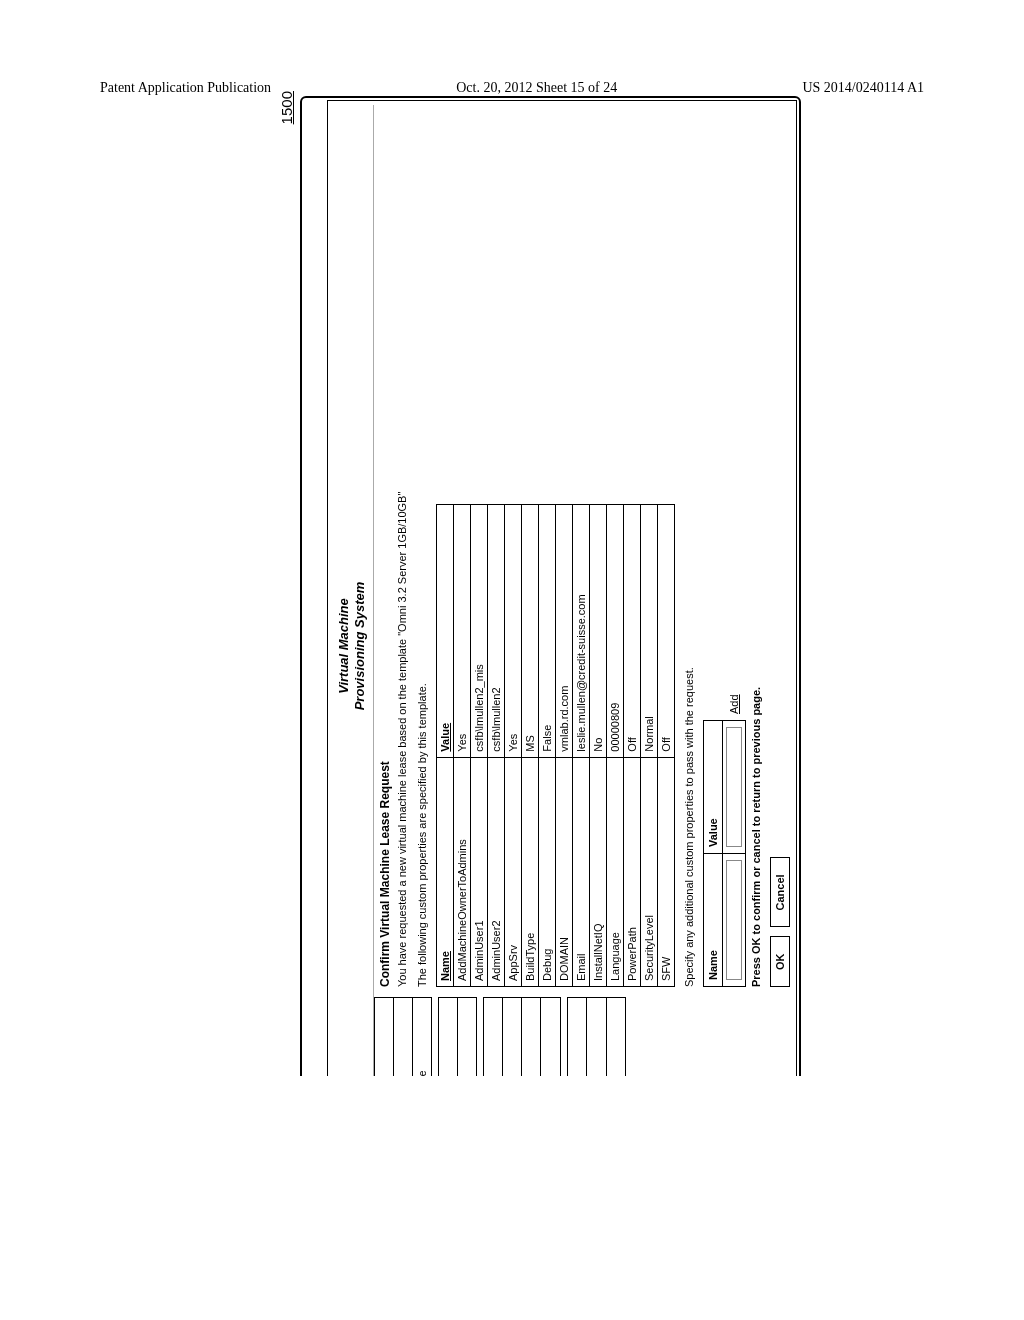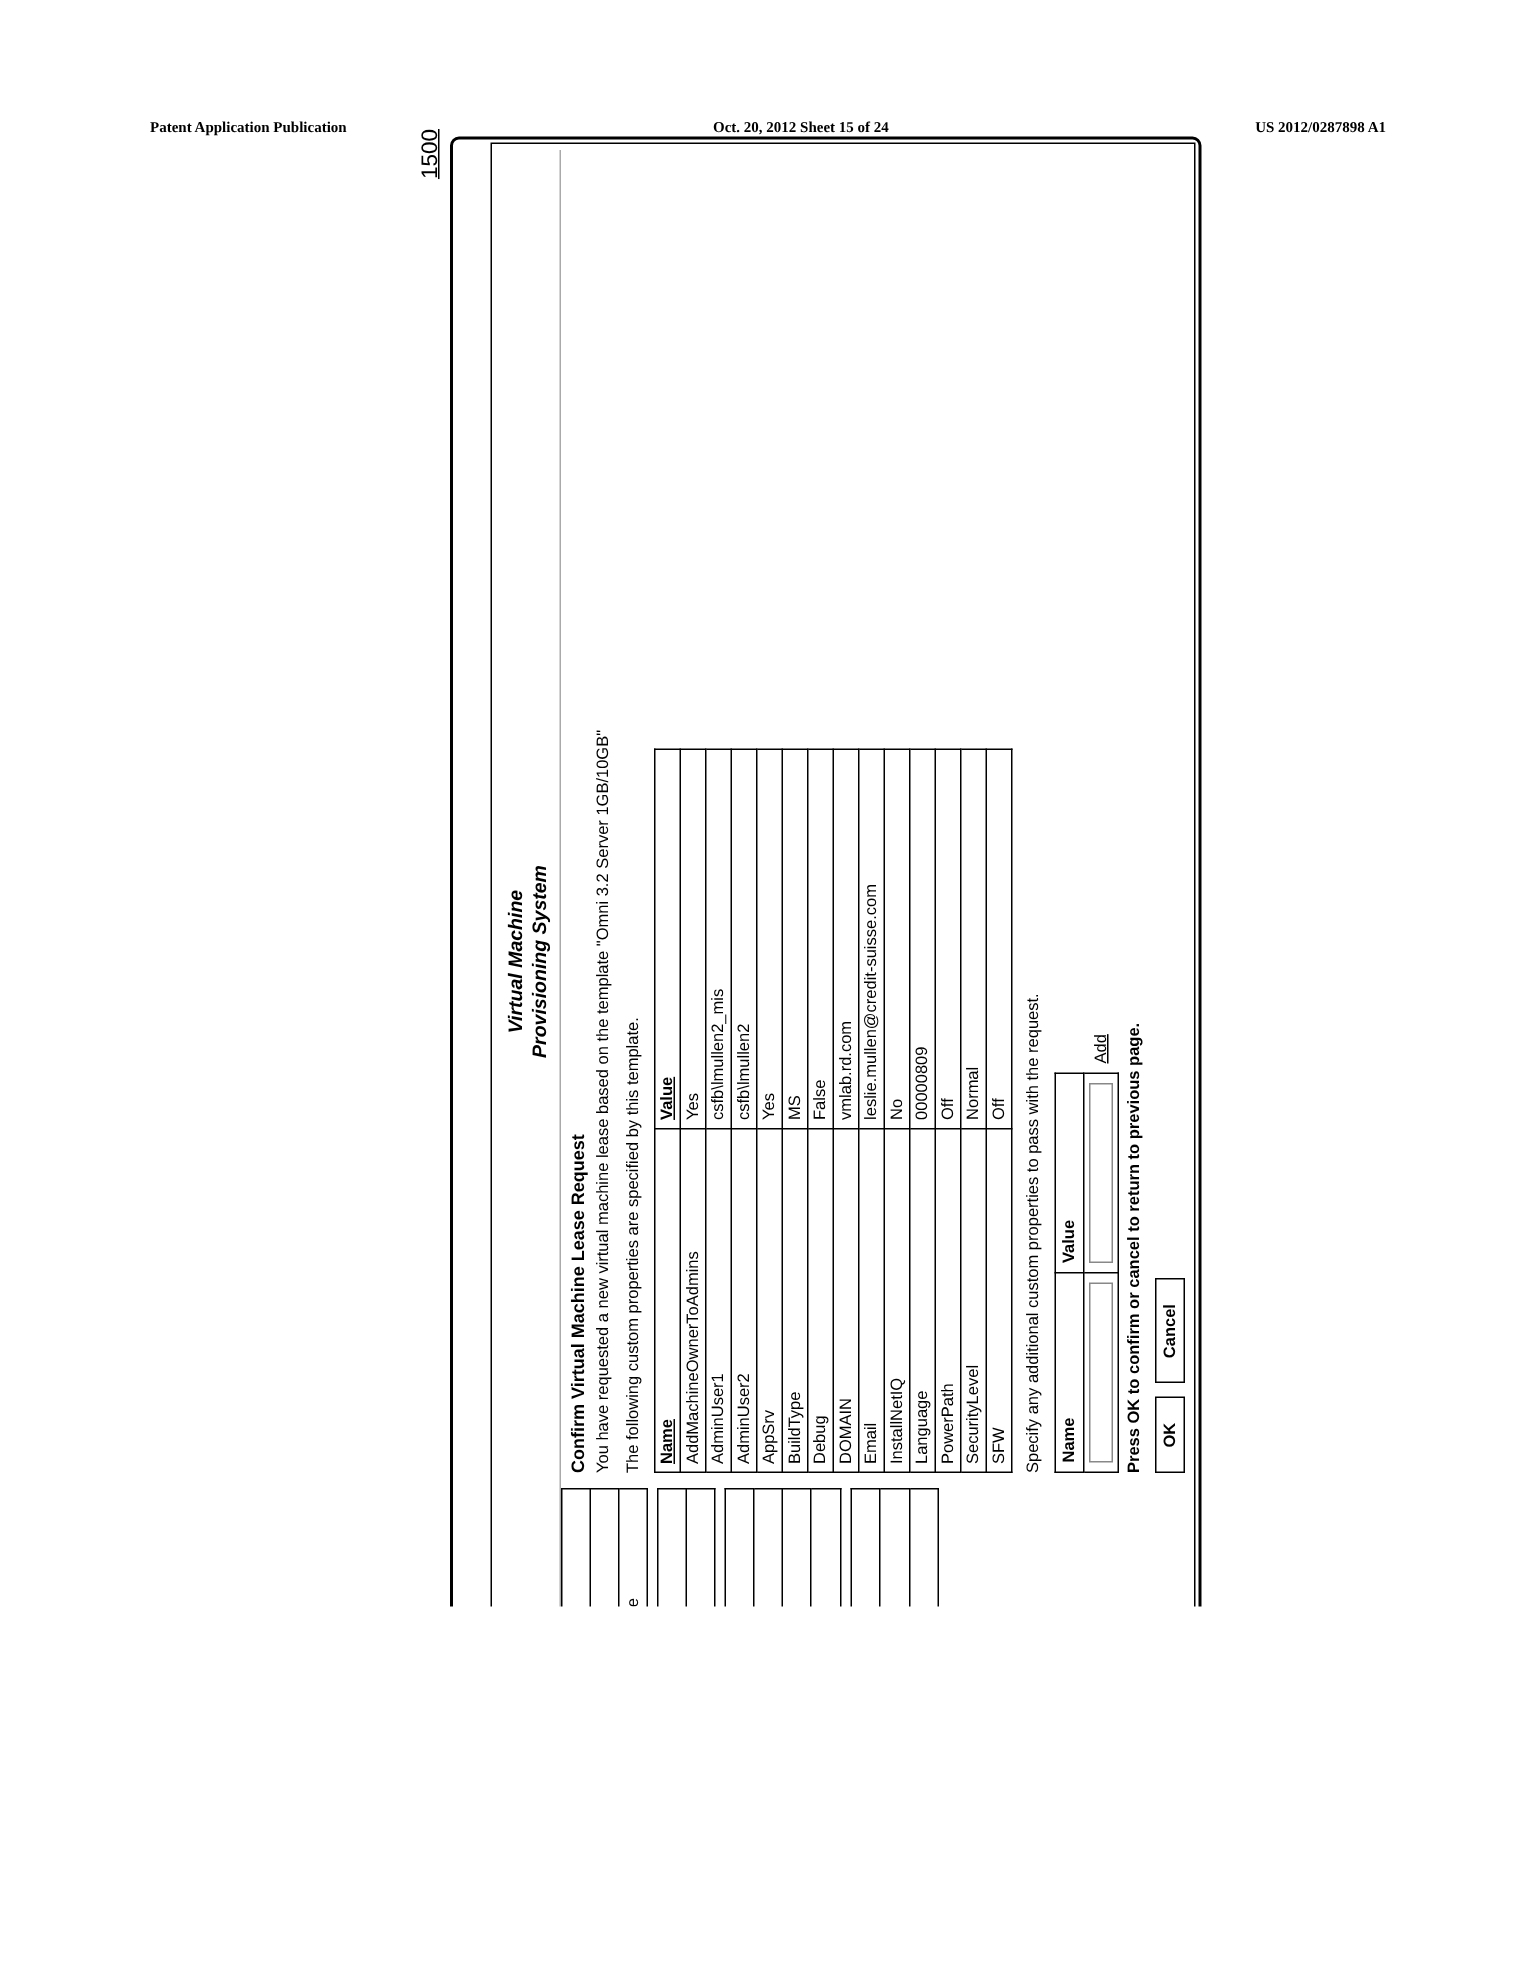--- a/index.html
+++ b/index.html
@@ -8,23 +8,22 @@
     font-family: Arial, sans-serif;
     font-size: 11px;
     background: #fff;
     color: #000;
     padding: 80px 100px;
   }
   .page-header {
     display: flex;
     justify-content: space-between;
     font-family: "Times New Roman", serif;
-    font-size: 10px;
+    font-size: 14px;
     margin-bottom: 30px;
-    font-weight: bold;
   }
   .rotated-wrapper {
     transform: rotate(-90deg);
     transform-origin: center center;
     width: 1100px;
     height: 700px;
     position: relative;
     margin: 200px auto 0 auto;
   }
   .ref-num {
@@ -151,21 +150,21 @@
     font-family: Arial, sans-serif;
     font-size: 26px;
   }
 </style>
 </head>
 <body>
 
 <div class="page-header">
   <span>Patent Application Publication</span>
   <span>Oct. 20, 2012  Sheet 15 of 24</span>
-  <span>US 2012/0287898 A1</span>
+  <span>US 2014/0240114 A1</span>
 </div>
 
 <div class="rotated-wrapper">
   <div class="ref-num">1500</div>
 
   <div class="browser-window">
     <div class="browser-title">Browser Window</div>
     <div class="content-outer">
       <div class="app-title-bar">
         <span>Virtual Machine</span><br>

